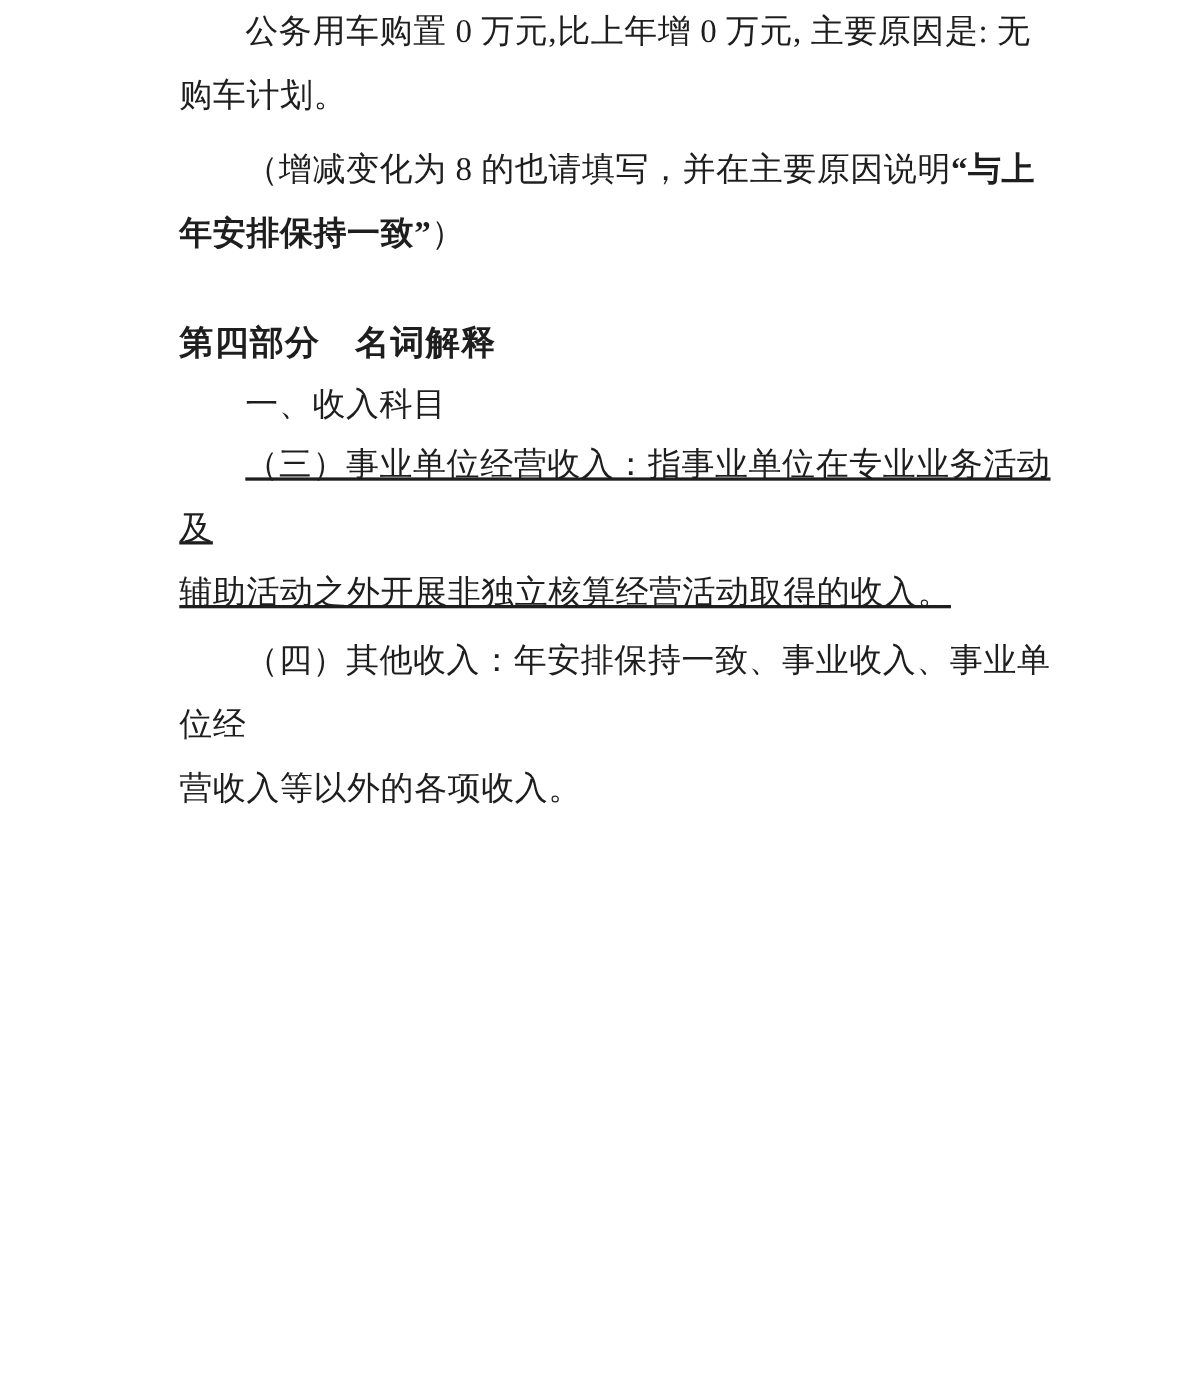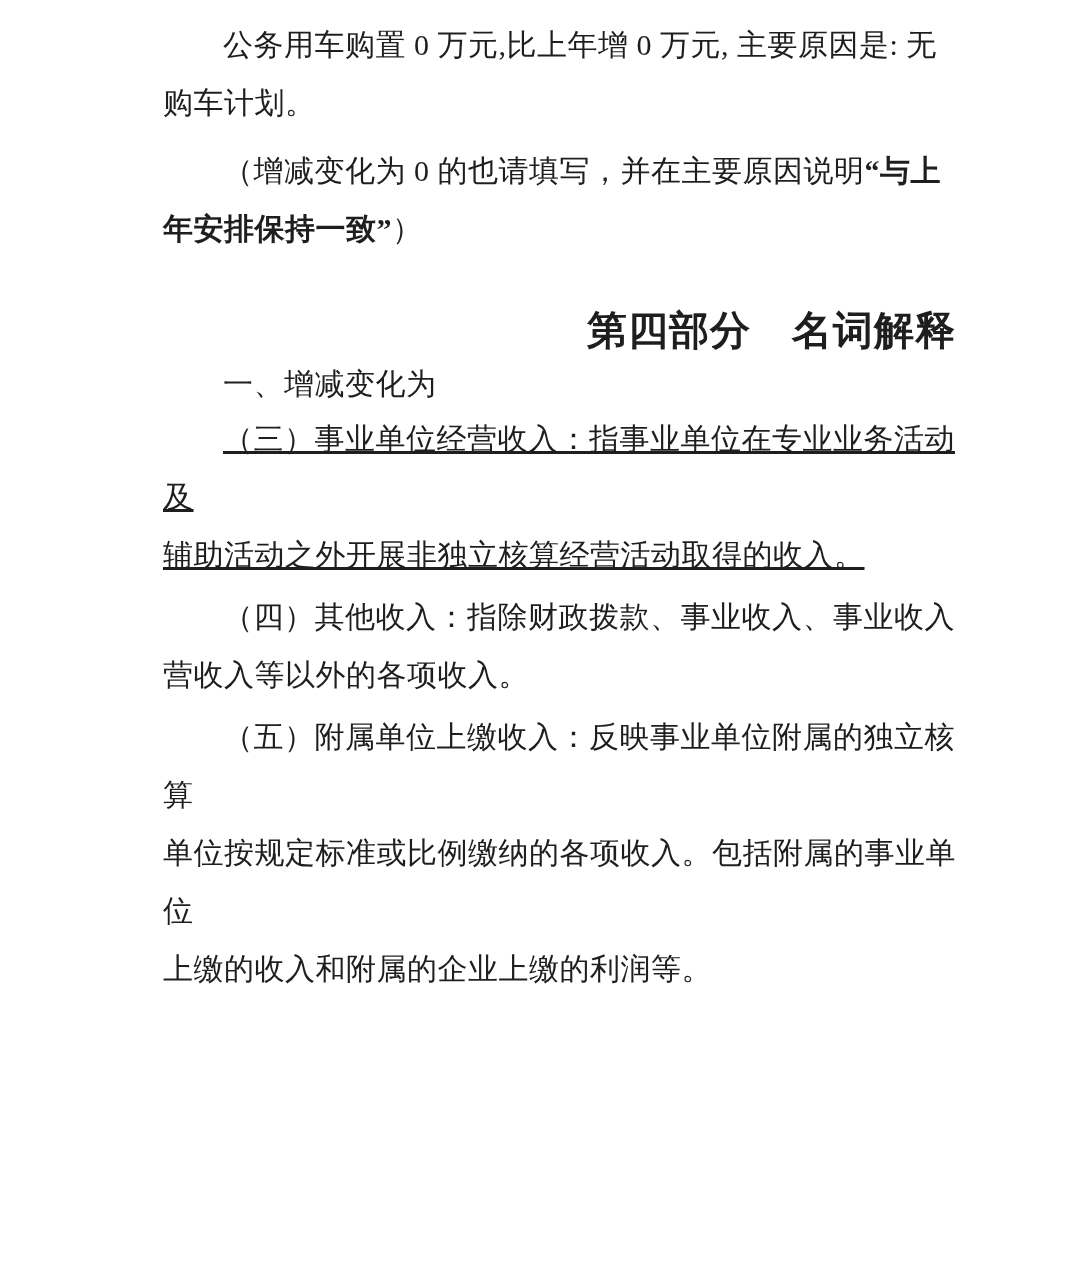--- a/index.html
+++ b/index.html
@@ -10,21 +10,21 @@
     width: 1074px;
     height: 1269px;
     background: #ffffff;
     overflow: hidden;
     font-family: "Liberation Serif", "DejaVu Serif", serif;
   }
   .doc-page {
     box-sizing: border-box;
     width: 1074px;
     height: 1269px;
-    padding: 16px 118px 0 163px;
+    padding: 0 118px 0 163px;
     color: #1e1e1e;
   }
   
   .para {
     margin: 0;
     font-size: 30px;
     line-height: 58px;
     white-space: pre-line;       
     text-indent: 60px;           
     letter-spacing: 0.5px;
@@ -32,25 +32,25 @@
   .para b, .para .bold-seg {
     font-weight: bold;
   }
   
   .tight {
     line-height: 44px;
   }
   
   .heading {
     margin: 44px 0 0 0;
-    font-family: Liberation Serif, serif;
+    font-family: Liberation Mono, monospace;
     font-weight: bold;
-    font-size: 40px;
+    font-size: 31px;
     line-height: 58px;
-    text-align: right;
+    text-align: left;
     text-indent: 0;
     white-space: pre-line;
     letter-spacing: 1px;
   }
   
   .m-note    { margin-top: 10px; }
   .m-sec     { margin-top: 2px;  }
   .m-item0   { margin-top: 0;    }
   .m-item1   { margin-top: 9px;  }
   .m-item2   { margin-top: 4px; text-decoration: underline;  }
@@ -58,32 +58,29 @@
   .m-item4   { margin-top: 4px;  }
 </style>
 </head>
 <body>
 
 <div class="doc-page">
 
   <p class="para">公务用车购置 0 万元,比上年增 0 万元, 主要原因是: 无
 购车计划。</p>
 
-  <p class="para m-note"><span>（增减变化为 0 的也请填写，并在主要原因说明</span><b class="bold-seg">“与上
+  <p class="para m-note"><span>（增减变化为 8 的也请填写，并在主要原因说明</span><b class="bold-seg">“与上
 年安排保持一致”</b><span>）</span></p>
 
   <p class="heading">第四部分　名词解释</p>
 
-  <p class="para tight m-sec">一、增减变化为</p>
+  <p class="para tight m-sec">一、收入科目</p>
 
 
 
   <p class="para m-item2">（三）事业单位经营收入：指事业单位在专业业务活动及
 辅助活动之外开展非独立核算经营活动取得的收入。</p>
 
-  <p class="para m-item3">（四）其他收入：指除财政拨款、事业收入、事业收入
+  <p class="para m-item3">（四）其他收入：年安排保持一致、事业收入、事业单位经
 营收入等以外的各项收入。</p>
 
-  <p class="para m-item4">（五）附属单位上缴收入：反映事业单位附属的独立核算
-单位按规定标准或比例缴纳的各项收入。包括附属的事业单位
-上缴的收入和附属的企业上缴的利润等。</p>
 
 </div>
 
 </body></html>

